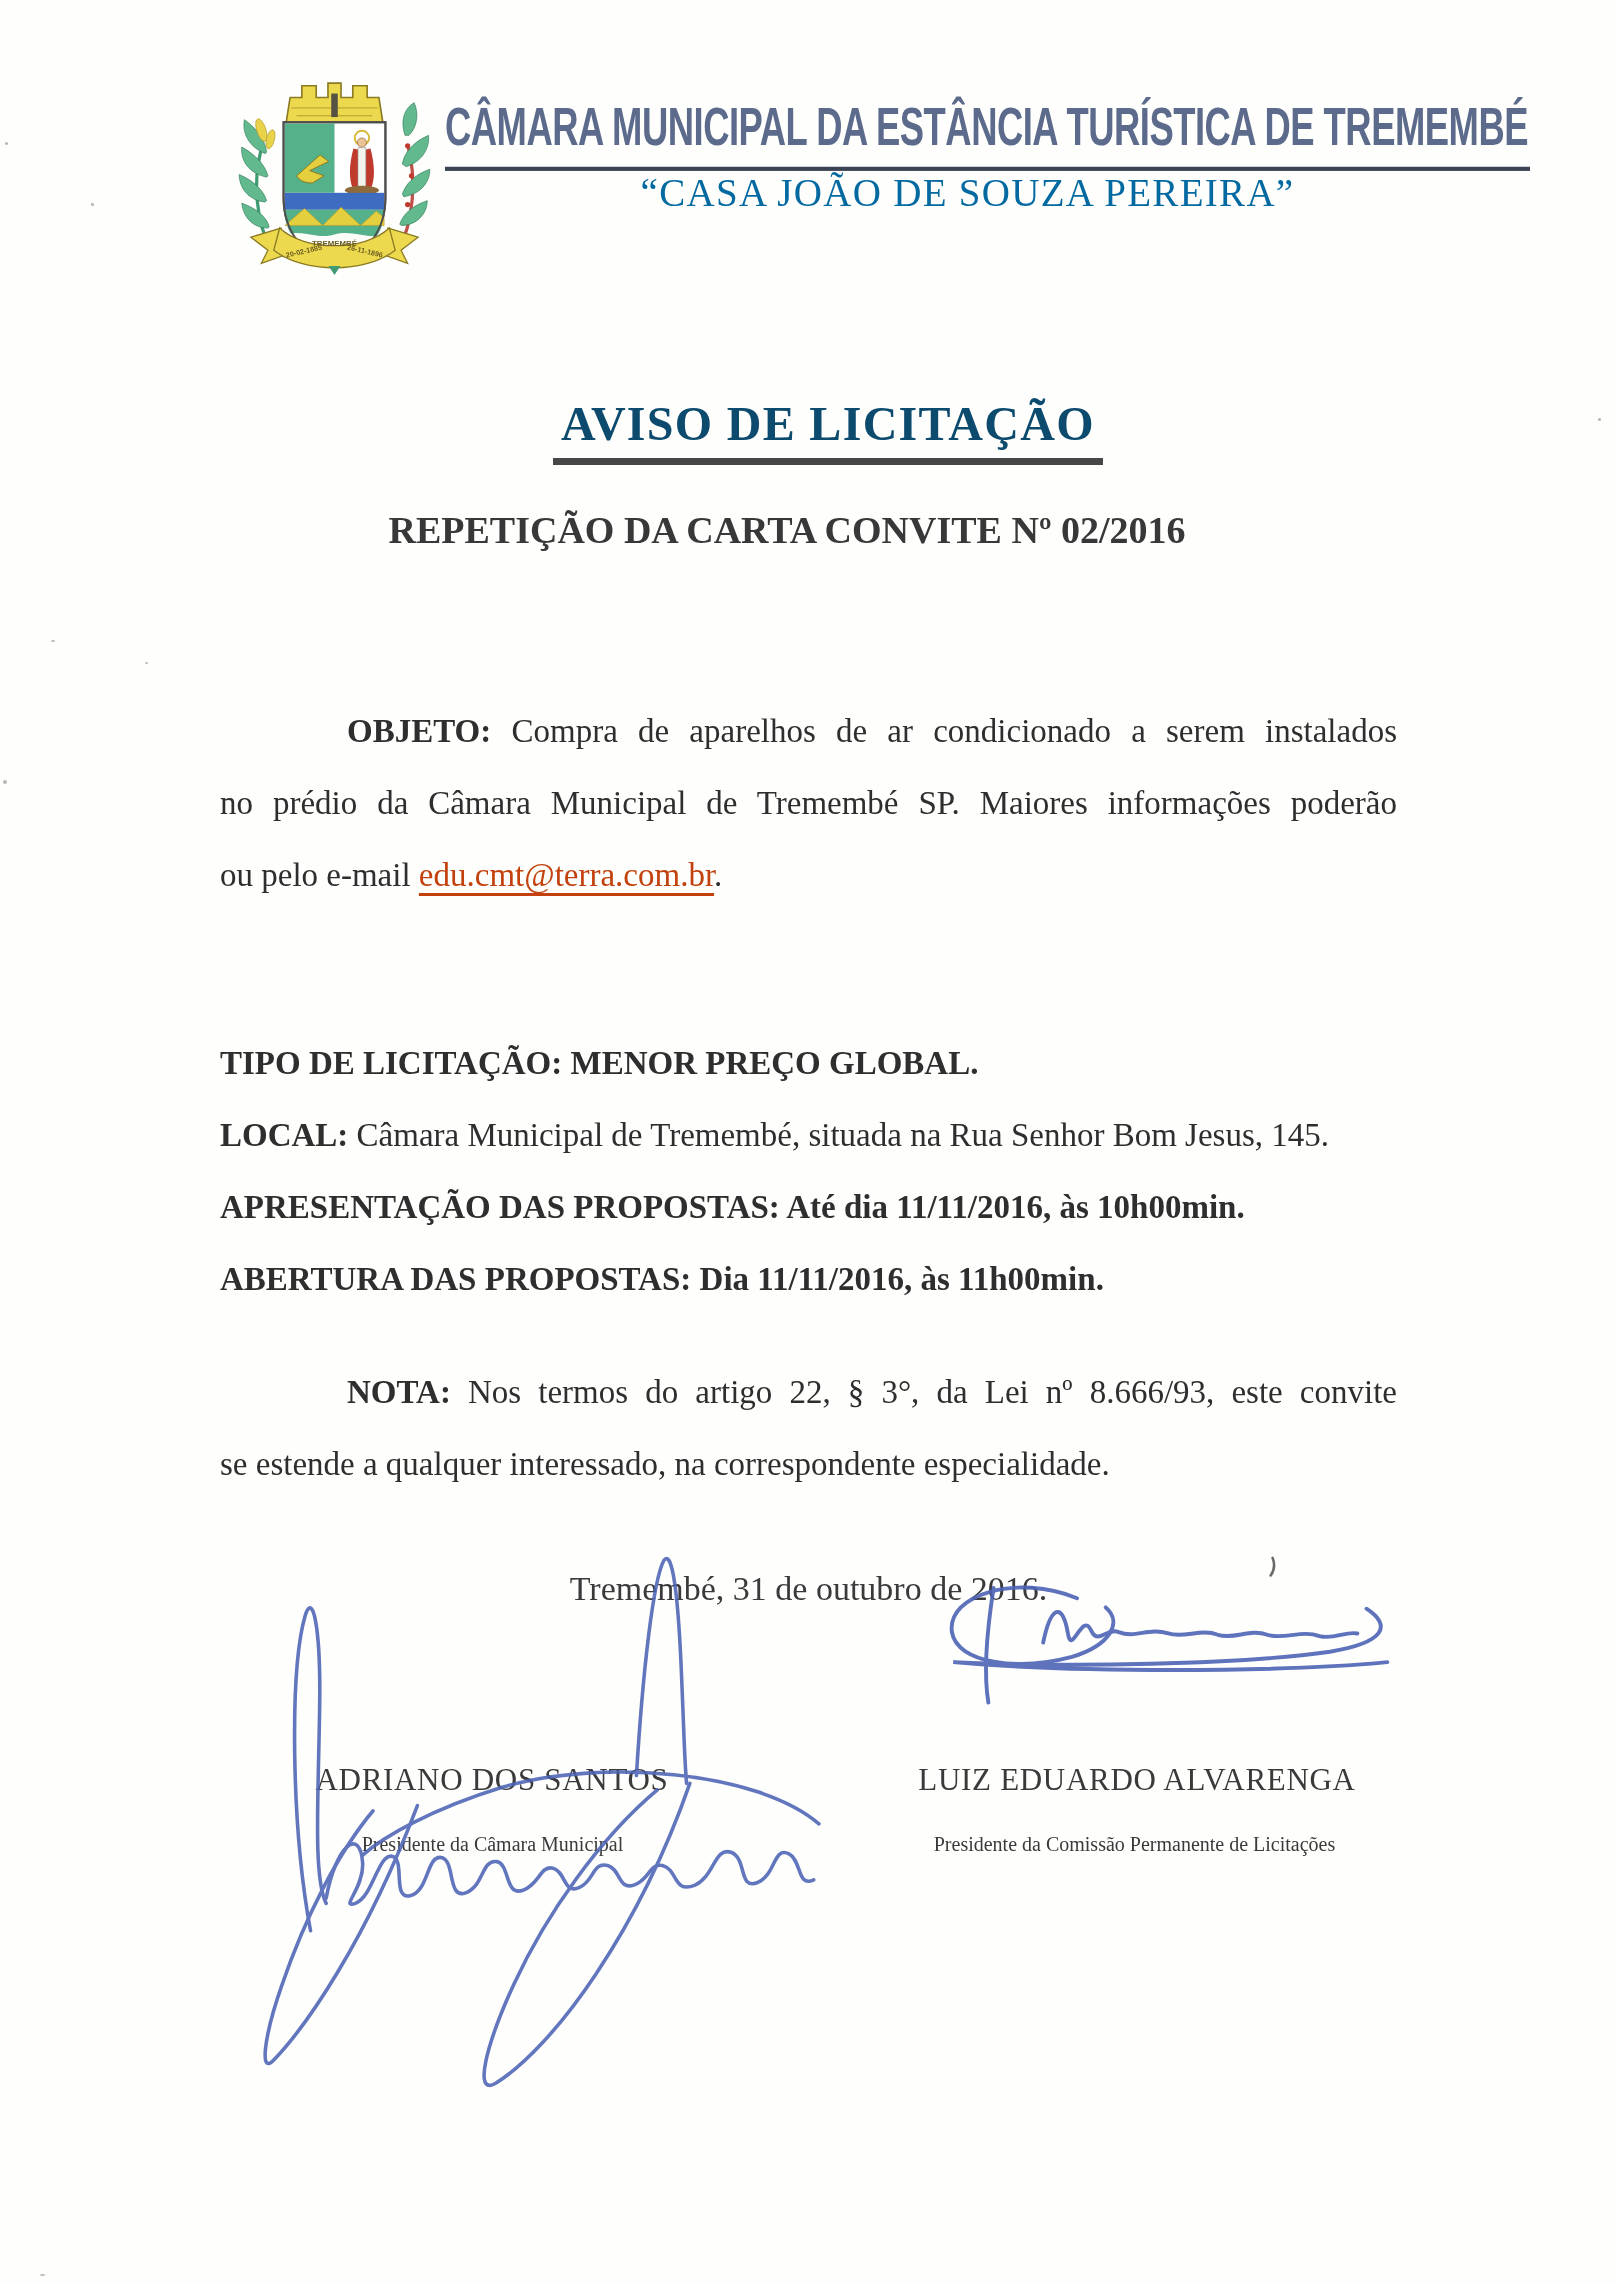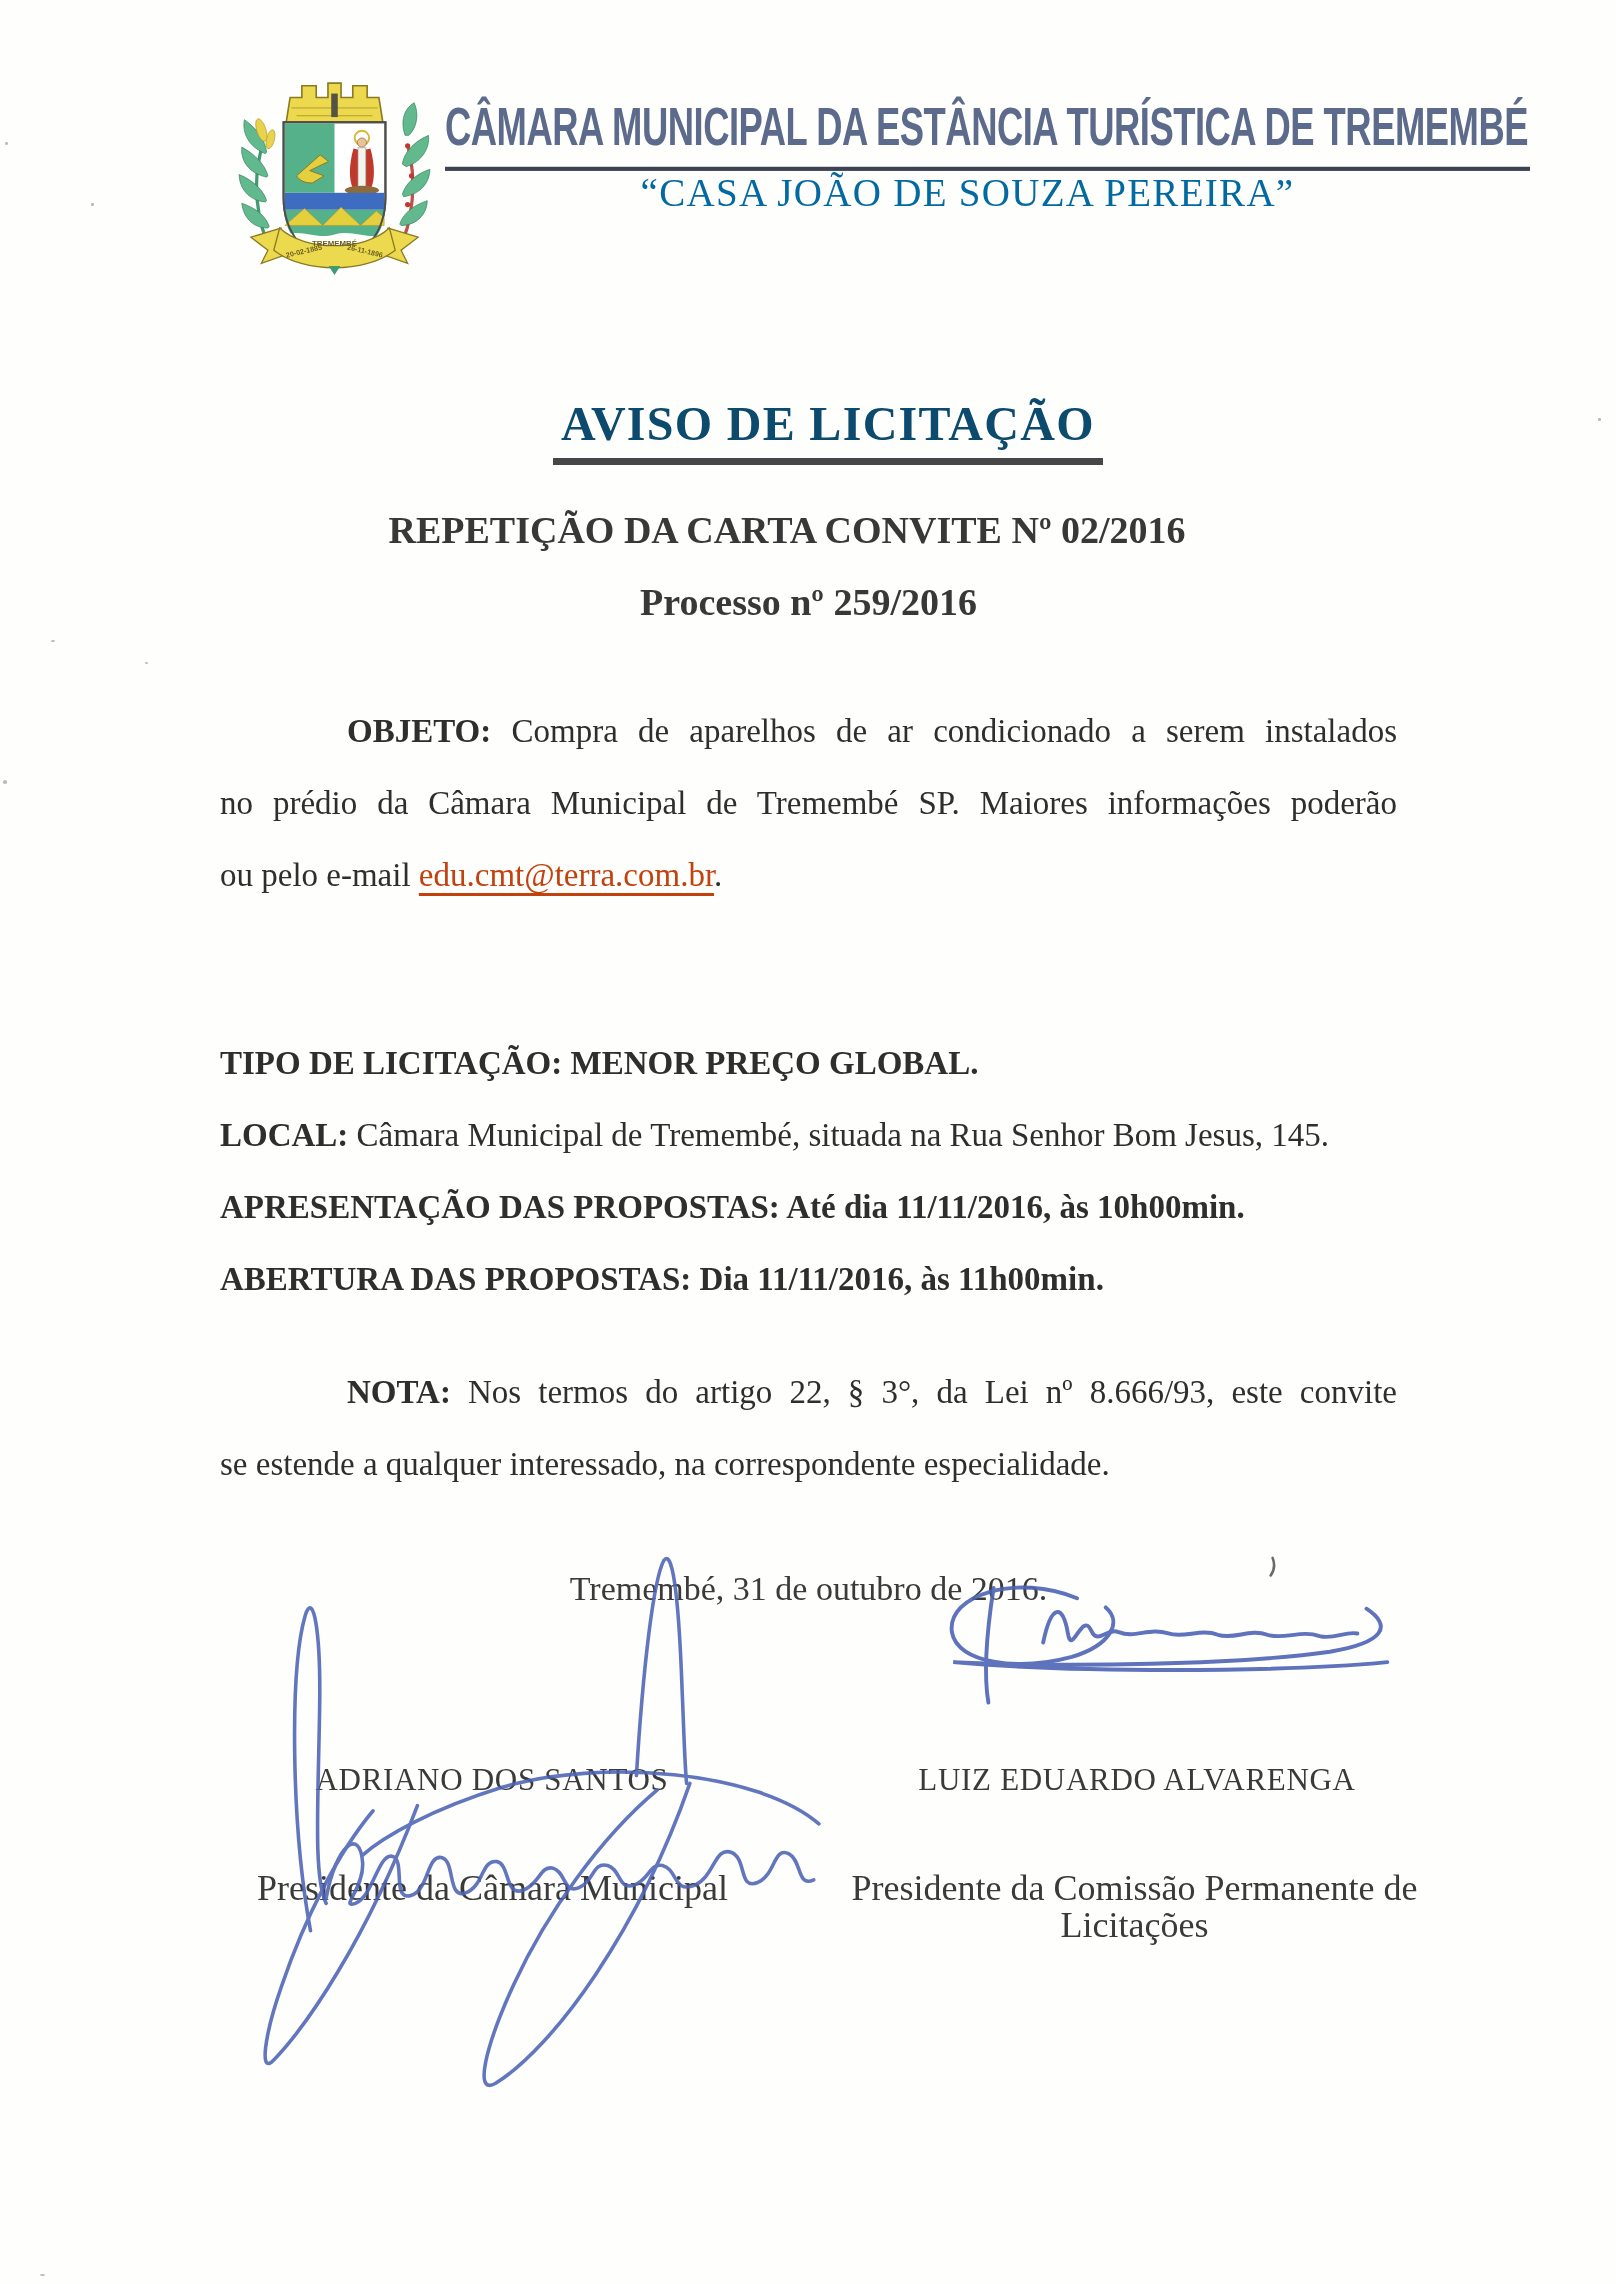--- a/index.html
+++ b/index.html
@@ -42,21 +42,21 @@
   b{font-weight:bold;}
   .bold{font-weight:bold;}
   .email{color:#c2410c;text-decoration:underline;text-underline-offset:6.5px;text-decoration-thickness:2.6px;cursor:pointer;}
   .dateline{position:absolute;left:0;top:1559px;width:1617px;text-align:center;
     font-size:34px;line-height:39px;color:#3a3a3a;margin-top:10px;}
   
   .sig-name{position:absolute;top:1761px;font-size:31px;line-height:37px;letter-spacing:0.7px;
     text-align:center;color:#3a3a3a;}
   .sig-name.left{left:215px;width:554px;}
   .sig-name.right{left:847px;width:580px;}
-  .sig-title{position:absolute;top:1826px;font-size:36px;line-height:37px;text-align:center;color:#3a3a3a;margin-top:44px;}
+  .sig-title{position:absolute;top:1826px;font-size:20px;line-height:37px;text-align:center;color:#3a3a3a;}
   .sig-title.left{left:183px;width:619px;}
   .sig-title.right{left:802px;width:665px;}
   .ink{position:absolute;left:0;top:0;width:1617px;height:2284px;pointer-events:none;}
   
   .speck{position:absolute;border-radius:50%;background:#b9b9b9;}
 </style>
 </head>
 <body>
 
 <div class="page">
@@ -120,21 +120,20 @@
 
   <div class="org">
     <span class="org-inner">CÂMARA MUNICIPAL DA ESTÂNCIA TURÍSTICA DE TREMEMBÉ</span>
   </div>
   <div class="motto">“CASA JOÃO DE SOUZA PEREIRA”</div>
 
   <div class="t-main">
     <span class="ul">AVISO DE LICITAÇÃO</span>
   </div>
   <div class="t-sub">REPETIÇÃO DA CARTA CONVITE Nº 02/2016</div>
-  <div class="t-proc">Processo nº 259/2016</div>
 
   <div class="para objeto">
     <div class="line just indent"><b>OBJETO:</b><span> Compra de aparelhos de ar condicionado a serem instalados</span></div>
     <div class="line just">no prédio da Câmara Municipal de Tremembé SP. Maiores informações poderão</div>
     <div class="line"><span>ou pelo e-mail </span><a class="email">edu.cmt@terra.com.br</a><span>.</span></div>
   </div>
 
   <div class="para details">
     <div class="line bold">TIPO DE LICITAÇÃO: MENOR PREÇO GLOBAL.</div>
     <div class="line"><b>LOCAL:</b><span> Câmara Municipal de Tremembé, situada na Rua Senhor Bom Jesus, 145.</span></div>

